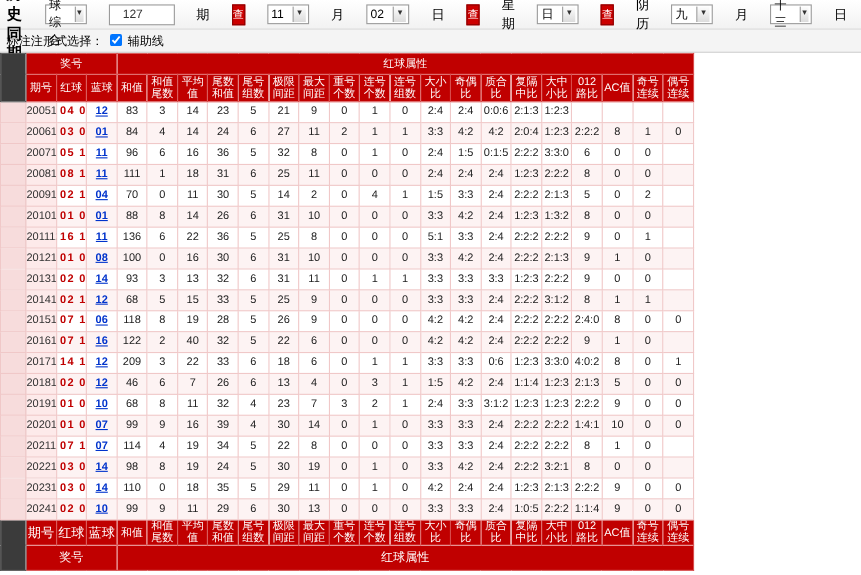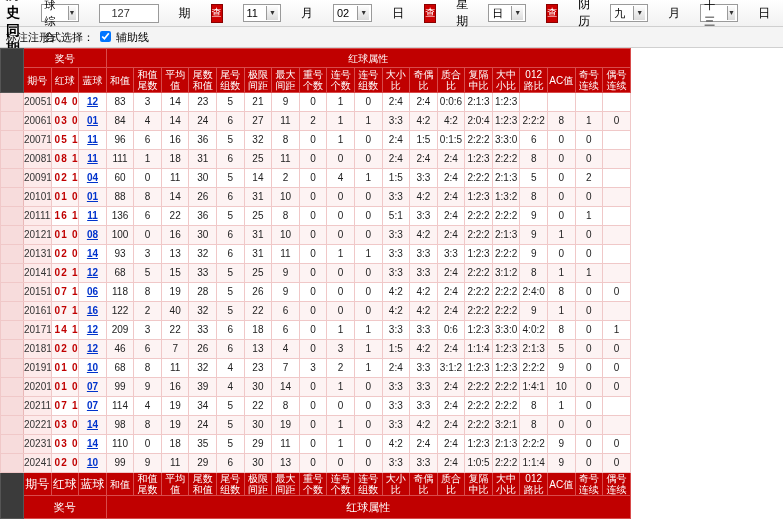--- a/index.html
+++ b/index.html
@@ -304,21 +304,21 @@
           <td class="v">8</td>
           <td class="v">0</td>
           <td class="v">0</td>
           <td class="v"></td>
         </tr>
         <tr>
           <td class="idx"></td>
           <td class="period">2009127</td>
           <td class="reds">02 11 12 14 15 16</td>
           <td class="blue">04</td>
-          <td class="v">60</td>
+          <td class="v">70</td>
           <td class="v">0</td>
           <td class="v">11</td>
           <td class="v">30</td>
           <td class="v">5</td>
           <td class="v">14</td>
           <td class="v">2</td>
           <td class="v">0</td>
           <td class="v">4</td>
           <td class="v">1</td>
           <td class="v">1:5</td>

